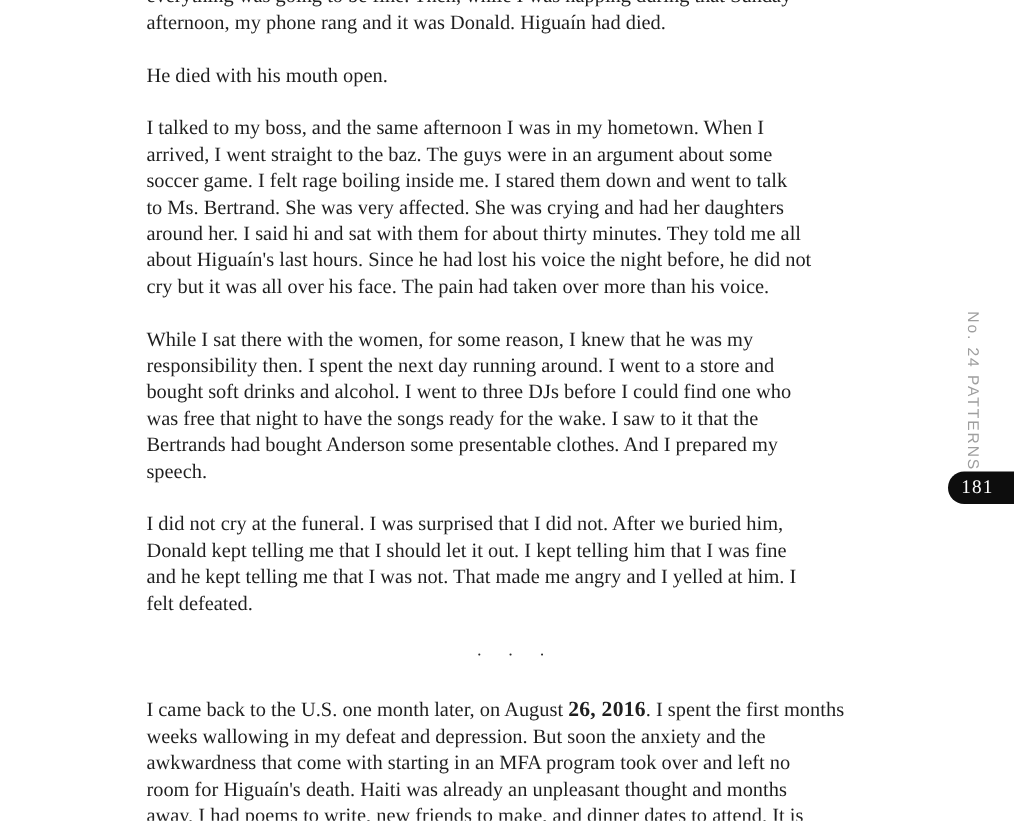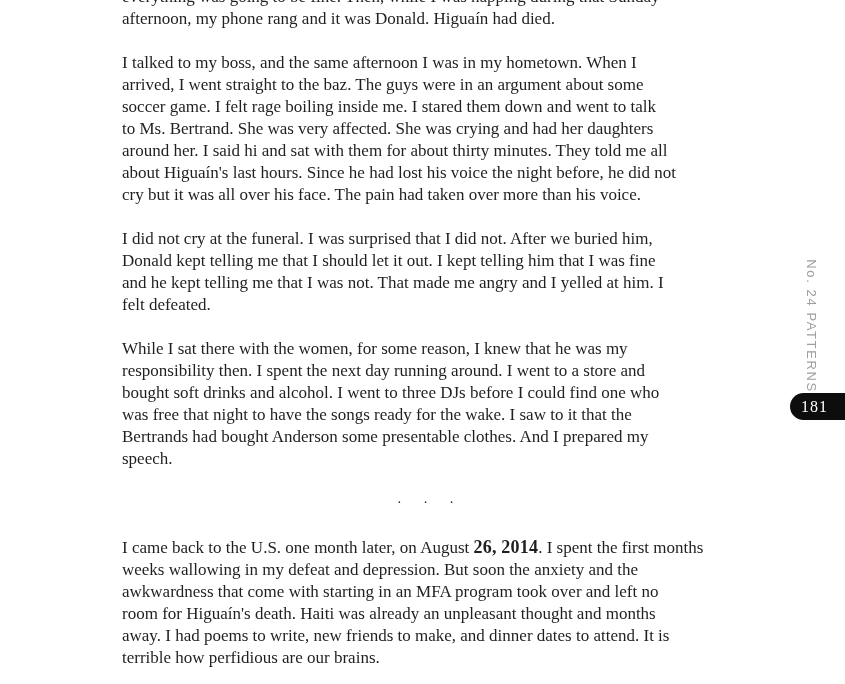--- a/index.html
+++ b/index.html
@@ -81,44 +81,45 @@
 </head>
 <body>
 
 <div class="page-root">
 
   <main class="text-column">
 
     <p class="para">everything was going to be fine. Then, while I was napping during that Sunday
 afternoon, my phone rang and it was Donald. Higuaín had died.</p>
 
+    <p class="para">He died with his mouth open.</p>
 
     <p class="para">I talked to my boss, and the same afternoon I was in my hometown. When I
 arrived, I went straight to the baz. The guys were in an argument about some
 soccer game. I felt rage boiling inside me. I stared them down and went to talk
 to Ms. Bertrand. She was very affected. She was crying and had her daughters
 around her. I said hi and sat with them for about thirty minutes. They told me all
 about Higuaín's last hours. Since he had lost his voice the night before, he did not
 cry but it was all over his face. The pain had taken over more than his voice.</p>
 
-    <p class="para">I did not cry at the funeral. I was surprised that I did not. After we buried him,
-Donald kept telling me that I should let it out. I kept telling him that I was fine
-and he kept telling me that I was not. That made me angry and I yelled at him. I
-felt defeated.</p>
-
     <p class="para">While I sat there with the women, for some reason, I knew that he was my
 responsibility then. I spent the next day running around. I went to a store and
 bought soft drinks and alcohol. I went to three DJs before I could find one who
 was free that night to have the songs ready for the wake. I saw to it that the
 Bertrands had bought Anderson some presentable clothes. And I prepared my
 speech.</p>
 
+    <p class="para">I did not cry at the funeral. I was surprised that I did not. After we buried him,
+Donald kept telling me that I should let it out. I kept telling him that I was fine
+and he kept telling me that I was not. That made me angry and I yelled at him. I
+felt defeated.</p>
+
     <div class="section-break">· · ·</div>
 
-    <p class="para"><span>I came back to the U.S. one month later, on August </span><span class="date-emphasis">26, 2014</span><span>. I spent the first months</span><span class="rest-lines">weeks wallowing in my defeat and depression. But soon the anxiety and the
+    <p class="para"><span>I came back to the U.S. one month later, on August </span><span class="date-emphasis">26, 2016</span><span>. I spent the first months</span><span class="rest-lines">weeks wallowing in my defeat and depression. But soon the anxiety and the
 awkwardness that come with starting in an MFA program took over and left no
 room for Higuaín's death. Haiti was already an unpleasant thought and months
 away. I had poems to write, new friends to make, and dinner dates to attend. It is
 terrible how perfidious are our brains.</span></p>
 
   </main>
 
   <aside>
     <div class="spine-label">No. 24 PATTERNS</div>
     <div class="page-badge">

